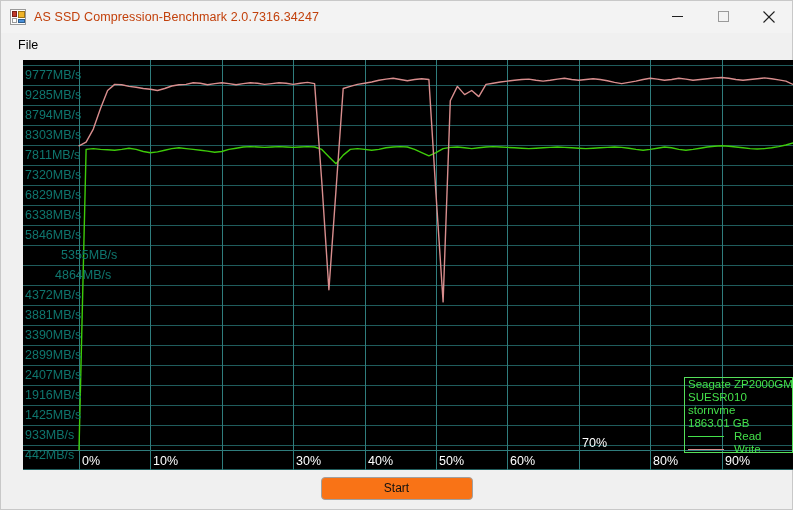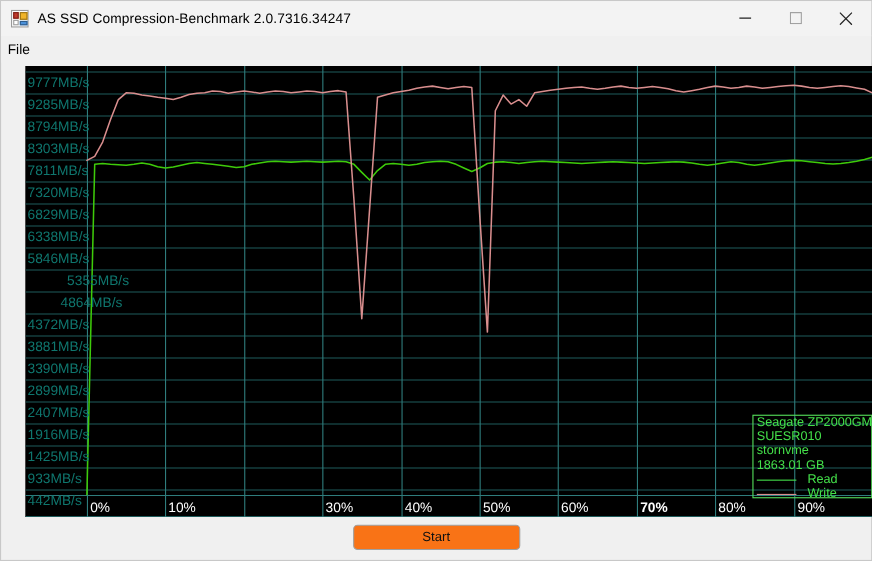--- a/index.html
+++ b/index.html
@@ -41,38 +41,39 @@
   #app-icon i {
     position: absolute; display: block;
     box-sizing: border-box;
   }
   #app-icon .sq-a { left: 1px; top: 1px; width: 5px; height: 6px; background:#c0392b; border:1px solid #7b2018;}
   #app-icon .sq-b { left: 7px; top: 1px; width: 7px; height: 7px; background:#f0b429; border:1px solid #9c7316;}
   #app-icon .sq-c { left: 1px; top: 8px; width: 5px; height: 5px; background:#ffffff; border:1px solid #9a9a9a;}
   #app-icon .sq-d { left: 7px; top: 9px; width: 7px; height: 4px; background:#4a90d9; border:1px solid #2d5c8c;}
   #title-text {
     font-size: 12.5px;
-    color: #000000;
+    color: #c2410c;
     letter-spacing: 0.1px;
     white-space: nowrap;
     flex: 1 1 auto;
   }
   .win-btn {
     width: 46px; height: 31px;
     display: flex; align-items: center; justify-content: center;
     flex: 0 0 auto;
   }
   .win-btn svg { display: block; }
   
   #menubar {
     height: 24px;
     background: #f0f0f0;
     display: flex;
     align-items: center;
     flex: 0 0 auto;
+    padding-left: 11px;
   }
   #menu-file {
     font-size: 12.5px;
     color: #000;
     padding: 2px 6px;
   }
   
   #chart-panel {
     position: relative;
     margin: 3px 0 0 22px;
@@ -272,21 +273,21 @@
         <div class="ylabel" style="top: 388px;">442MB/s</div>
       </div>
     <div id="xlabels">
         <div class="xlabel" style="left: 59px; top: 394px;">0%</div>
         <div class="xlabel" style="left: 130px; top: 394px;">10%</div>
         <div class="xlabel" style="left: 218px; top: 394px; margin-top: 24px;">20%</div>
         <div class="xlabel" style="left: 273px; top: 394px;">30%</div>
         <div class="xlabel" style="left: 345px; top: 394px;">40%</div>
         <div class="xlabel" style="left: 416px; top: 394px;">50%</div>
         <div class="xlabel" style="left: 487px; top: 394px;">60%</div>
-        <div class="xlabel" style="left: 559px; top: 394px; font-weight: bold;">70%</div>
+        <div class="xlabel" style="left: 559px; top: 376px;">70%</div>
         <div class="xlabel" style="left: 630px; top: 394px;">80%</div>
         <div class="xlabel" style="left: 702px; top: 394px;">90%</div>
       </div>
 
     <div id="legend">
       <div class="dev-line">Seagate ZP2000GM</div>
       <div class="dev-line">SUESR010</div>
       <div class="dev-line">stornvme</div>
       <div class="dev-line">1863.01 GB</div>
       <div class="legend-row">

